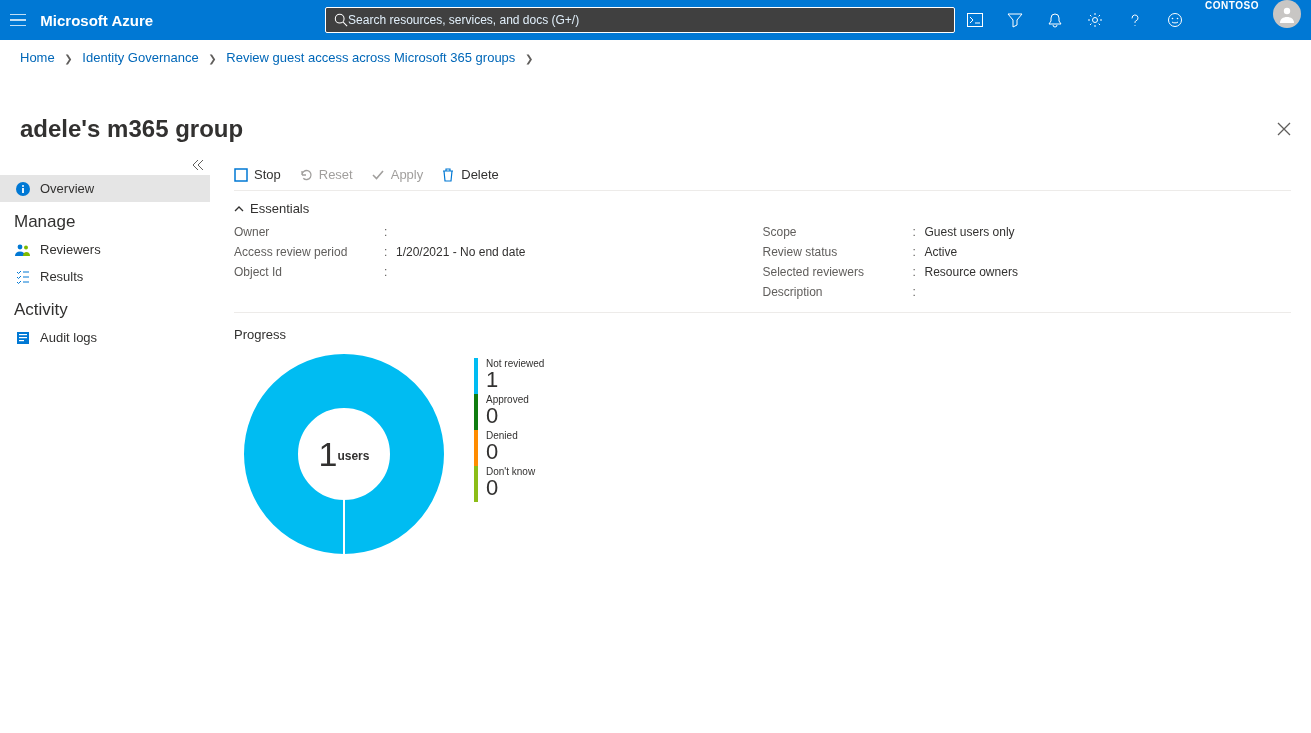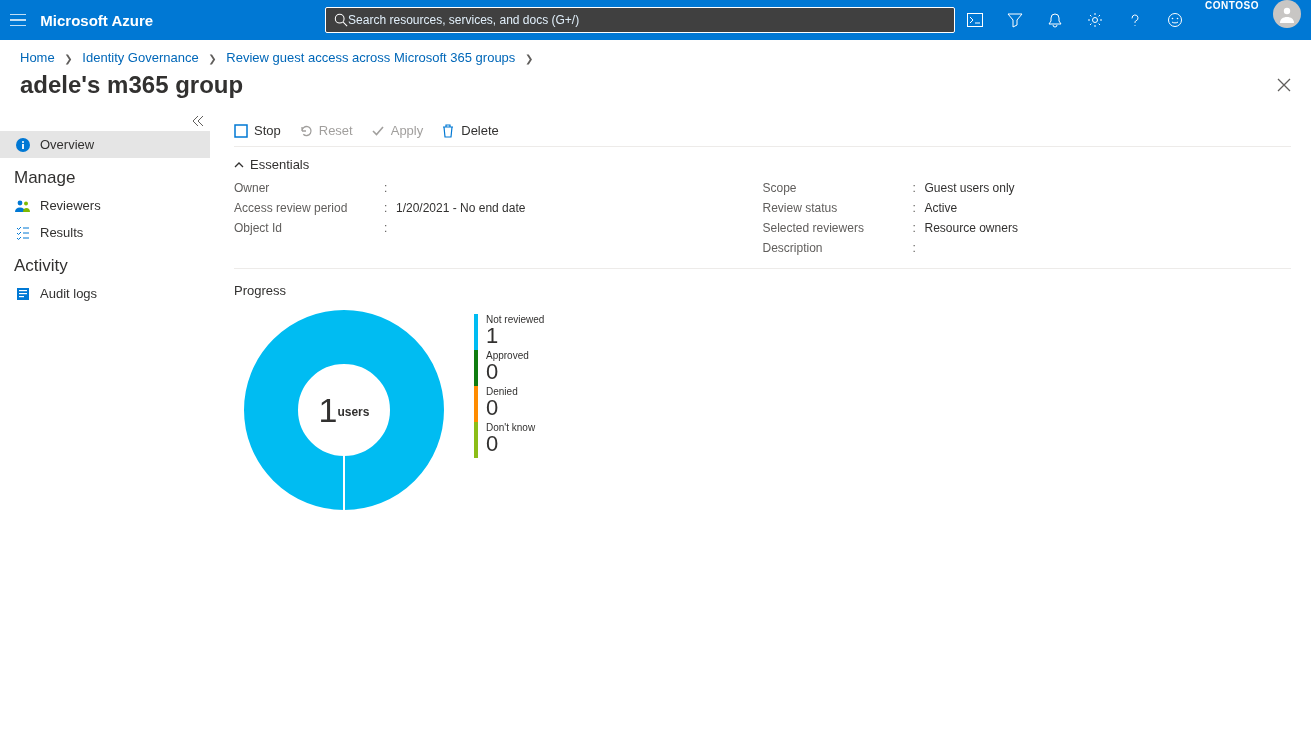--- a/index.html
+++ b/index.html
@@ -16,21 +16,21 @@
   .top-icon { width:40px; height:100%; display:flex; align-items:center; justify-content:center; cursor:pointer; }
   .tenant { font-size:10px; font-weight:600; letter-spacing:0.5px; padding:0 10px; }
   .avatar { width:28px; height:28px; border-radius:50%; background:#c8c6c4; margin: 0 10px 0 4px; display:flex; align-items:center; justify-content:center; }
 
   
   .crumbs { padding: 10px 20px 4px 20px; font-size:13px; }
   .crumbs a { color:#0067b8; text-decoration:none; }
   .crumbs .sep { color:#605e5c; margin: 0 6px; font-size:10px; }
 
   
-  .titlebar { display:flex; align-items:center; padding: 2px 20px 14px 20px; }
+  .titlebar { display:flex; align-items:center; padding: 2px 20px 14px 20px; margin-top: 44px; }
   .titlebar h1 { font-size:24px; font-weight:600; }
   .close { margin-left:auto; cursor:pointer; color:#605e5c; }
 
   
   .body { display:flex; height: calc(100% - 110px); }
 
   
   .leftnav { width:210px; border-right:0; position:relative; }
   .collapse { position:absolute; top:2px; right:6px; color:#605e5c; cursor:pointer; font-size:11px; }
   .nav-item { display:flex; align-items:center; padding:6px 14px; cursor:pointer; font-size:13px; }

